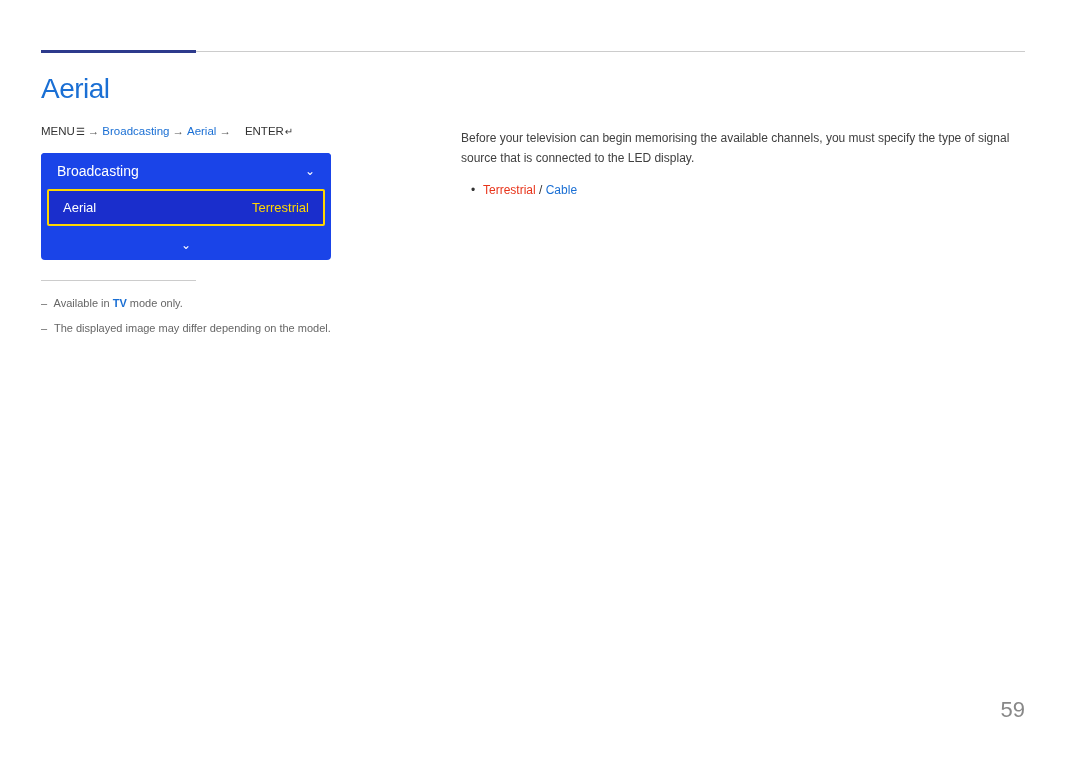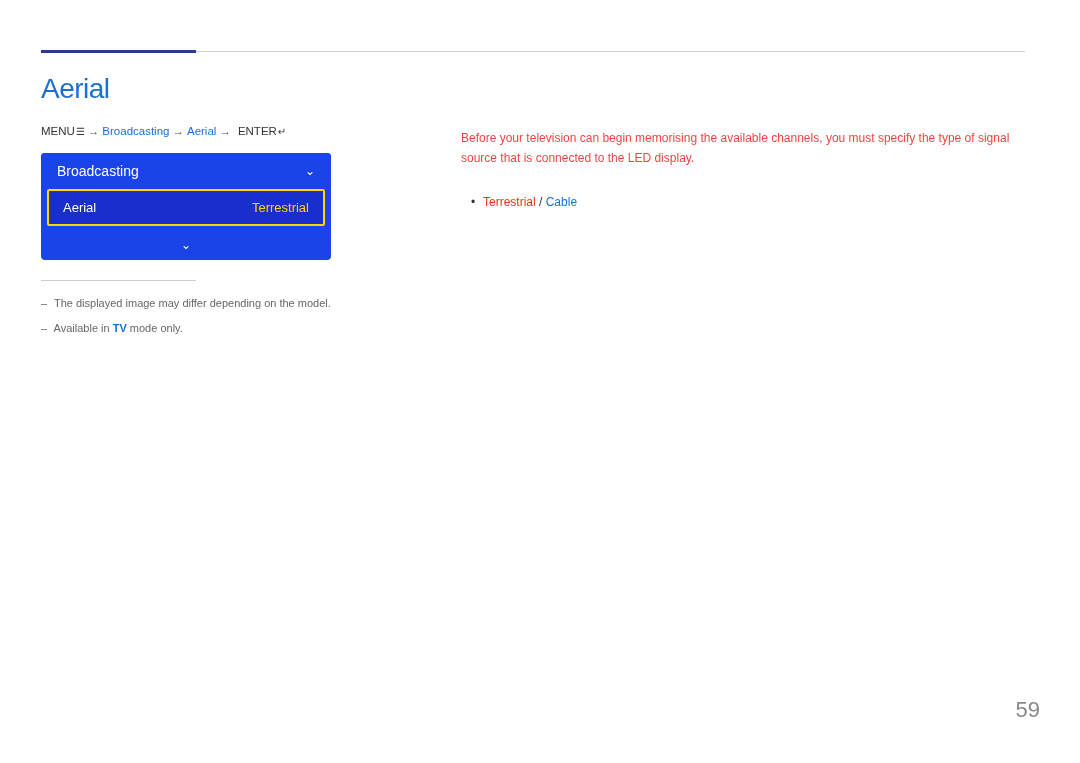--- a/index.html
+++ b/index.html
@@ -86,21 +86,21 @@
     .breadcrumb-broadcasting {
       color: #1a6fd4;
     }
 
     .breadcrumb-aerial {
       color: #1a6fd4;
     }
 
     .breadcrumb-enter {
       color: #333;
-      margin-left: 4px;
+      margin-left: 11px;
     }
 
     
     .menu-icon {
       display: inline-block;
       font-size: 10px;
       color: #333;
     }
 
     
@@ -200,23 +200,23 @@
     }
 
     
     .right-column {
       flex: 1;
       padding-top: 55px;
     }
 
     .description-text {
       font-size: 12px;
-      color: #ef4444;
+      color: #404040;
       line-height: 1.7;
-      margin-bottom: 24px;
+      margin-bottom: 12px;
       max-width: 570px;
     }
 
     .bullet-list {
       list-style: none;
       padding-left: 10px;
     }
 
     .bullet-list li {
       font-size: 12px;
@@ -242,21 +242,21 @@
     }
 
     .link-blue {
       color: #1a6fd4;
     }
 
     
     .page-number {
       position: absolute;
       bottom: 40px;
-      right: 40px;
+      right: 55px;
       font-size: 22px;
       color: #888888;
       font-weight: 300;
       text-align: center;
     }
   </style>
 </head>
 <body>
 
 <div class="page-container">
@@ -295,26 +295,26 @@
         </div>
         <div class="ui-panel-footer">
           <span class="chevron-down">⌄</span>
         </div>
       </div>
 
       <div class="panel-separator"></div>
 
       <div class="note">
         <span class="note-dash">–</span>
-        <span>The displayed image may differ depending on the model.</span>
+        <span>Available in </span><span class="note-highlight">TV</span><span> mode only.</span>
       </div>
 
       <div class="note">
         <span class="note-dash">–</span>
-        <span>Available in </span><span class="note-highlight">TV</span><span> mode only.</span>
+        <span>The displayed image may differ depending on the model.</span>
       </div>
 
     </div>
 
     <div class="right-column">
 
       <p class="description-text">Before your television can begin memorising the available channels, you must specify the type of signal source that is connected to the LED display.</p>
 
       <ul class="bullet-list">
         <li>

